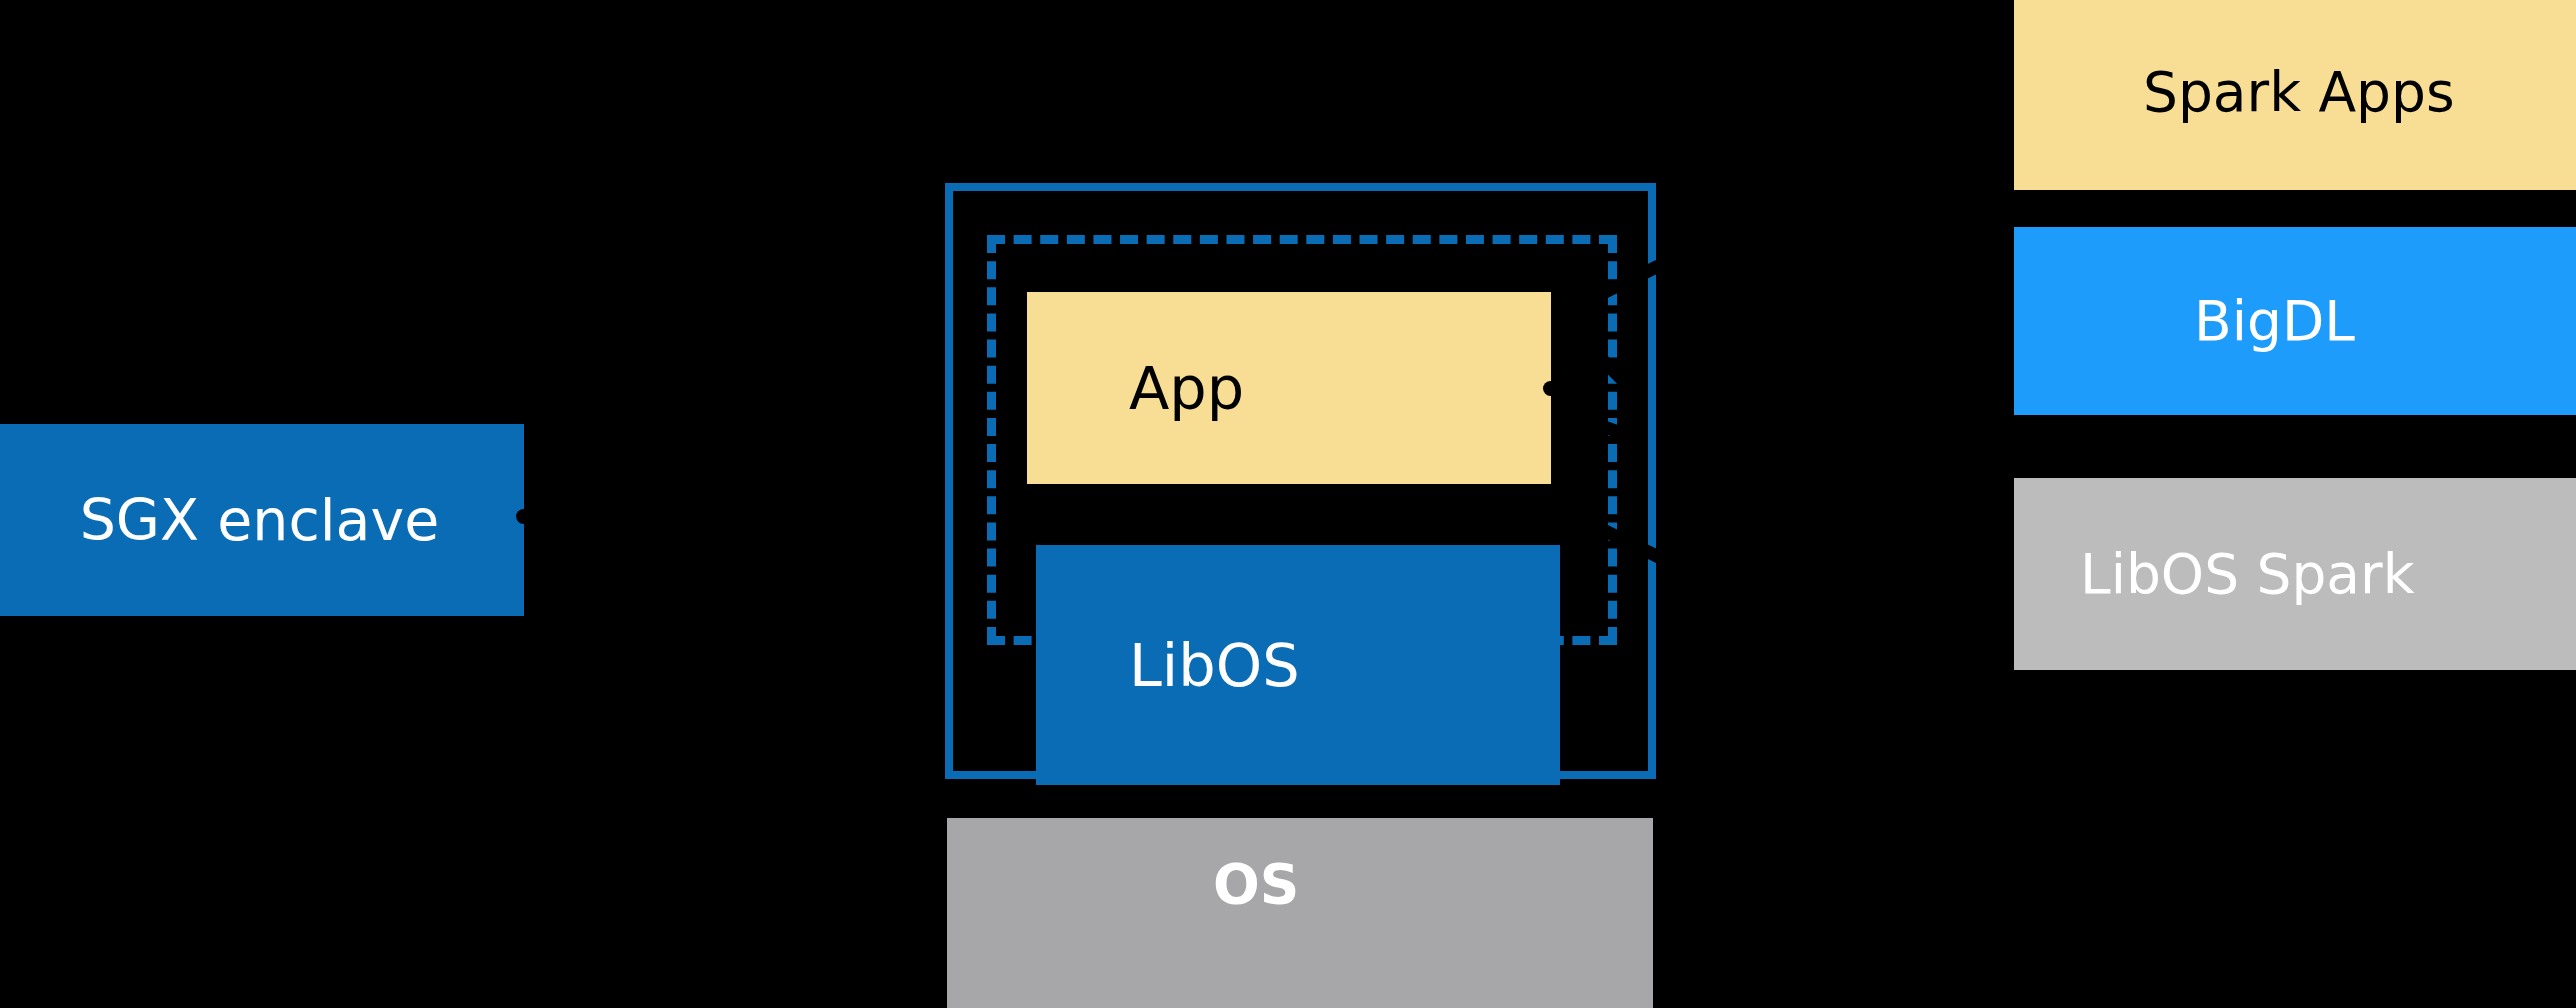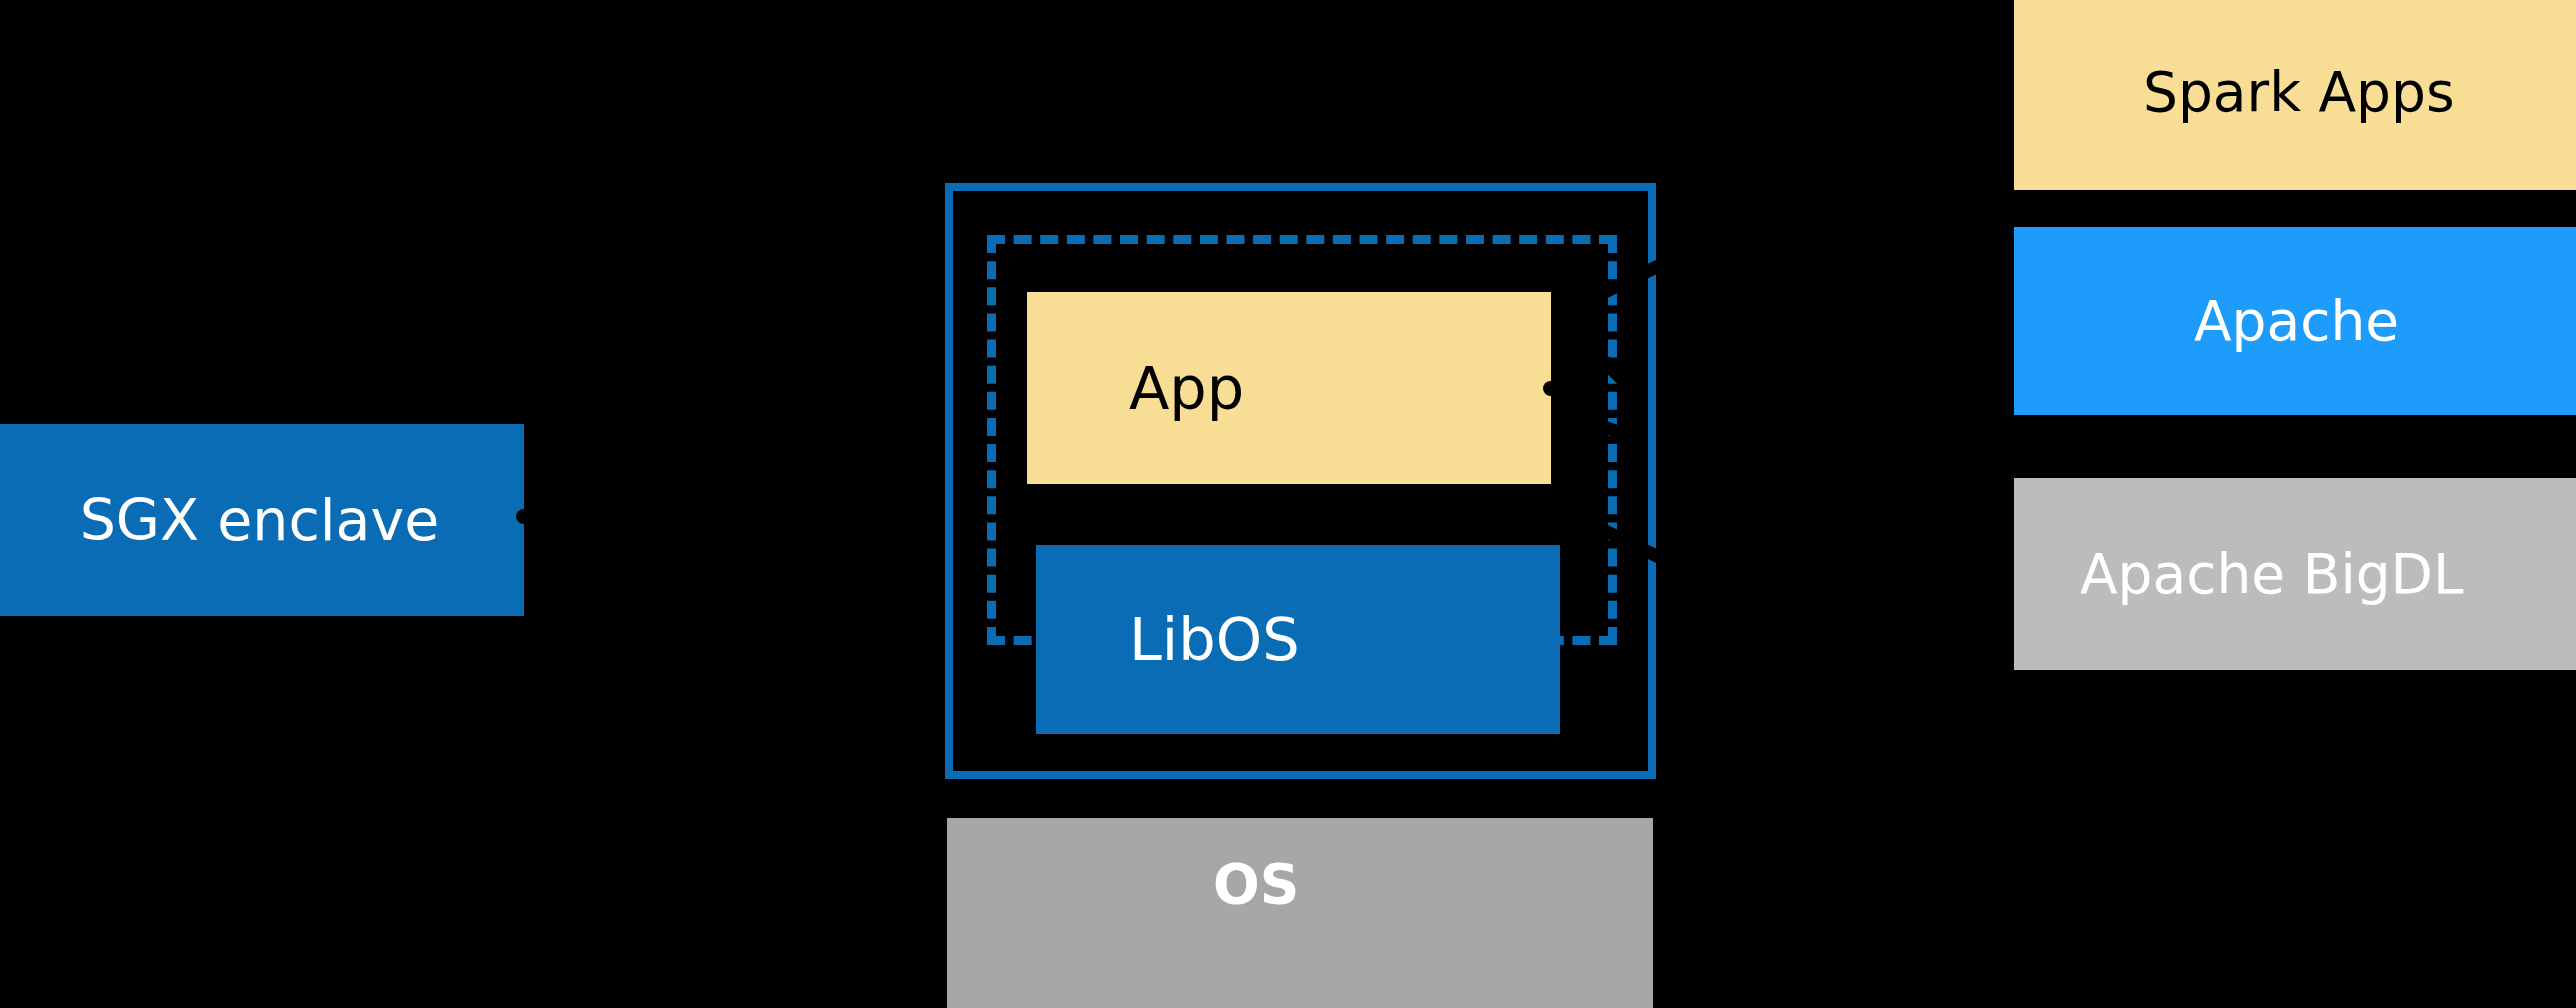--- a/index.html
+++ b/index.html
@@ -62,21 +62,21 @@
     color: #000000;
     font-size: 59px;
     justify-content: flex-start;
     padding-left: 102px;
     text-align: center;
   }
   #libos-box {
     left: 1036px;
     top: 545px;
     width: 524px;
-    height: 189px;
+    height: 240px;
     background: #0A6CB5;
     color: #FFFFFF;
     font-size: 59px;
     justify-content: flex-start;
     padding-left: 93px;
   }
   #os-box {
     left: 947px;
     top: 818px;
     width: 706px;
@@ -181,21 +181,21 @@
 
   <div class="box" id="os-box">
     <span>OS</span>
   </div>
 
   <div class="box" id="user-apps-box">
     <span>Spark Apps</span>
   </div>
 
   <div class="box" id="bigdl-box">
-    <span>Apache</span>
+    <span>BigDL</span>
   </div>
 
   <div class="box" id="apache-spark-box">
-    <span>Apache BigDL</span>
+    <span>LibOS Spark</span>
   </div>
 
 </div>
 
 
 </body></html>

